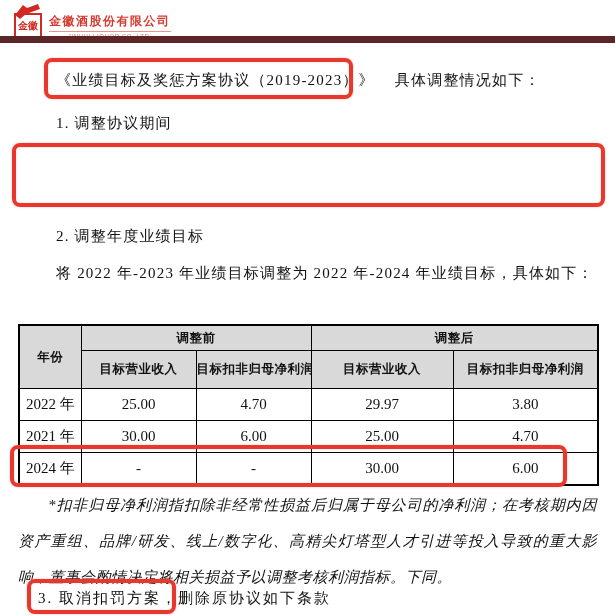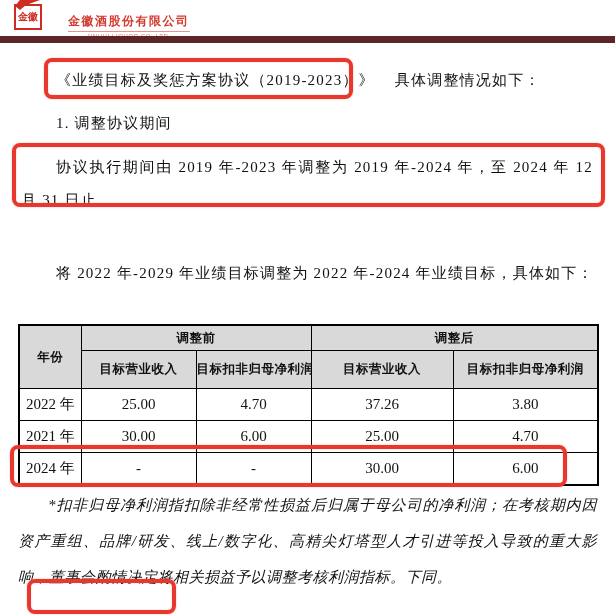--- a/index.html
+++ b/index.html
@@ -1,25 +1,25 @@
 <!DOCTYPE html>
 <html><head>
 <meta charset="utf-8">
 <style>
   html,body{margin:0;padding:0;background:#ffffff;}
   .page{position:relative;width:615px;height:616px;background:#ffffff;overflow:hidden;
         font-family:"Liberation Serif","DejaVu Serif",serif;color:#111;}
 
   
   .logo-wrap{position:absolute;left:14px;top:4px;display:flex;align-items:flex-start;gap:7px;}
-  .logo-mark{position:relative;width:24px;height:22px;border:2px solid #cf2b24;
+  .logo-mark{position:relative;margin-top:9px;width:24px;height:22px;border:2px solid #cf2b24;
              display:flex;align-items:center;justify-content:center;background:#fff;}
   .logo-mark span{color:#cf2b24;font-size:10px;font-weight:bold;letter-spacing:0;}
   .logo-ribbon{position:absolute;left:-2px;top:-11px;}
-  .company-block{margin-top:9px;margin-left:19px;}
+  .company-block{margin-top:9px;}
   .company-cn{display:block;color:#d43a30;font-weight:bold;font-size:12px;letter-spacing:1.5px;
               font-family:"Liberation Sans","DejaVu Sans",sans-serif;}
   .company-en{display:block;color:#e0736b;font-size:6px;letter-spacing:0.6px;text-align:center;
               border-top:1px solid #e8948d;margin-top:1px;padding-top:1px;
               font-family:"Liberation Sans","DejaVu Sans",sans-serif;}
   .maroon-bar{position:absolute;left:0;top:36px;width:615px;height:7px;background:#5c2626;}
 
   
   .tx{position:absolute;font-size:15px;letter-spacing:1.2px;line-height:20px;white-space:nowrap;}
   .intro{left:56px;top:70px;}
@@ -73,23 +73,23 @@
       <span class="company-en">JINHUI LIQUOR CO.,LTD.</span>
     </div>
   </div>
   <div class="maroon-bar"></div>
 
   <div class="tx intro">
     <span>《业绩目标及奖惩方案协议（2019-2023）》</span><span class="tail">具体调整情况如下：</span>
   </div>
 
   <div class="tx s1-title">1. 调整协议期间</div>
-  <div class="tx para1">协议执行期间由 2019 年-2023 年调整为 2019 年-2024 年，至 2024 年 12 月 31 日止。</div>
 
-  <div class="tx para2">将 2022 年-2029 年业绩目标调整为 2022 年-2024 年业绩目标，具体如下：</div>
+  <div class="tx s2-title">2. 调整年度业绩目标</div>
+  <div class="tx para2">将 2022 年-2023 年业绩目标调整为 2022 年-2024 年业绩目标，具体如下：</div>
 
   <div class="tbl-wrap">
     <table>
       <colgroup>
         <col style="width:62px">
           <col style="width:115px">
           <col style="width:115px">
         <col style="width:142px">
           <col style="width:145px">
       </colgroup>
@@ -104,21 +104,21 @@
           <th>目标扣非归母净利润</th>
           <th>目标营业收入</th>
           <th>目标扣非归母净利润</th>
         </tr>
       </thead>
       <tbody>
         <tr>
           <td>2022 年</td>
           <td>25.00</td>
           <td>4.70</td>
-          <td>37.26</td>
+          <td>29.97</td>
           <td>3.80</td>
         </tr>
         <tr>
           <td>2021 年</td>
           <td>30.00</td>
           <td>6.00</td>
           <td>25.00</td>
           <td>4.70</td>
         </tr>
         <tr>
@@ -127,19 +127,22 @@
           <td>-</td>
           <td>30.00</td>
           <td>6.00</td>
         </tr>
       </tbody>
     </table>
   </div>
 
   <div class="footnote">*扣非归母净利润指扣除非经常性损益后归属于母公司的净利润；在考核期内因资产重组、品牌/研发、线上/数字化、高精尖灯塔型人才引进等投入导致的重大影响，董事会酌情决定将相关损益予以调整考核利润指标。下同。</div>
 
+  <div class="tx s3-line">
+    <span>3. 取消扣罚方案</span><span>，删除原协议如下条款</span>
+  </div>
 
   <div class="rbox rbox1"></div>
   <div class="rbox rbox2"></div>
   <div class="rbox rbox3"></div>
   <div class="rbox rbox4"></div>
 
 </div>
 
 </body></html>

